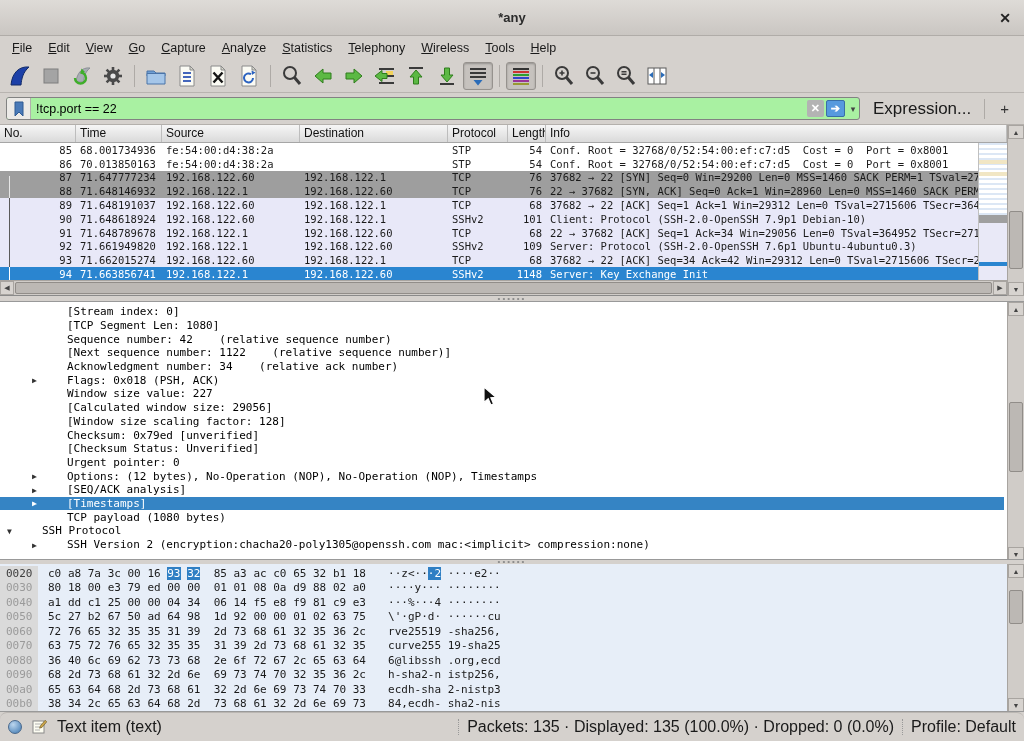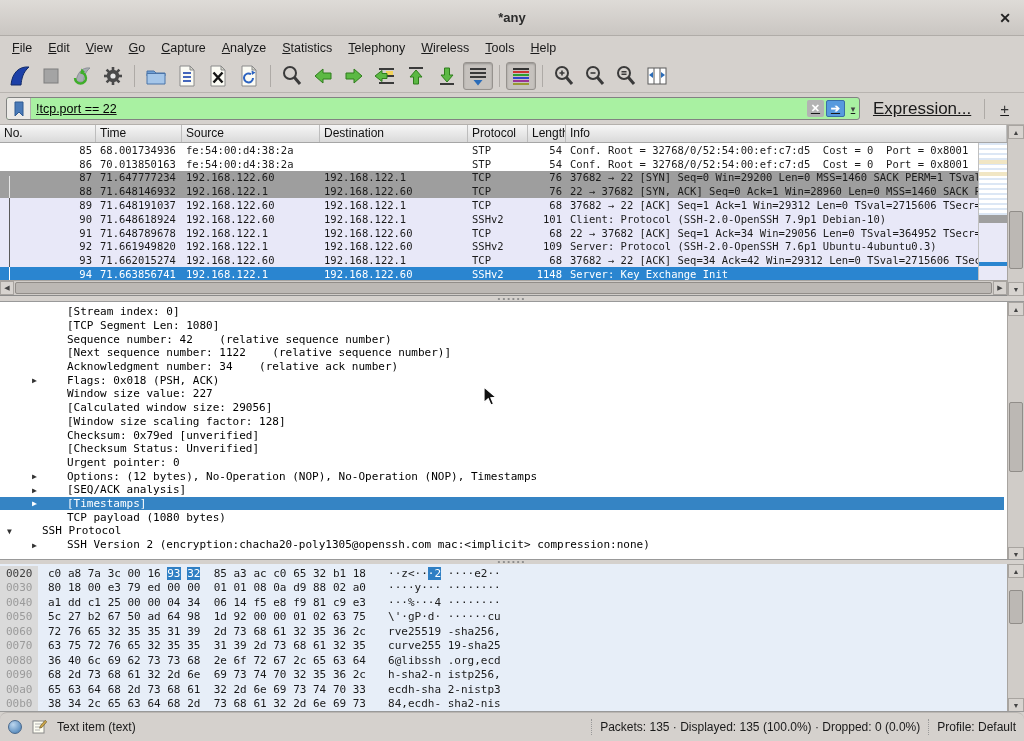--- a/index.html
+++ b/index.html
@@ -21,21 +21,21 @@
   
   .toolbar { height:33px; border-bottom:1px solid #b8b4b0; display:flex; align-items:center;
     padding-left:5px; gap:1px; }
   .tbtn { width:30px; height:28px; display:flex; align-items:center; justify-content:center;
     border:1px solid transparent; border-radius:3px; flex-shrink:0; }
   .tbtn.pressed { background:#c6c2be; border:1px solid #96928e; box-shadow:inset 0 1px 2px rgba(0,0,0,.25); }
   .tsep { width:1px; height:22px; background:#aeaaa6; margin:0 5px; flex-shrink:0; }
   .tbtn svg { display:block; }
   
   .filterbar { height:32px; display:flex; align-items:center; padding:0 6px; gap:6px;
-    border-bottom:1px solid #b4b0ac;text-decoration:underline; }
+    border-bottom:1px solid #b4b0ac; }
   .filter-field { flex:1; height:23px; display:flex; align-items:stretch;
     border:1px solid #828282; border-radius:3px; background:#a9f1a2; overflow:hidden; }
   .bookmark-btn { width:24px; background:#eceae7; border-right:1px solid #b2b0ad;
     display:flex; align-items:center; justify-content:center; }
   .filter-input { flex:1; border:none; background:transparent; outline:none;
     font-family:"Liberation Sans",sans-serif; font-size:12.5px; padding:0 5px; color:#000; }
   .clear-btn { width:17px; height:17px; align-self:center; margin-right:2px; border-radius:2px;
     background:#b3b3b3; color:#fff; font-size:11px; font-weight:bold; display:flex;
     align-items:center; justify-content:center; }
   .apply-btn { width:19px; height:17px; align-self:center; margin-right:2px; border-radius:2px;
@@ -43,21 +43,21 @@
     justify-content:center; font-size:11px; font-weight:bold; }
   .caret-btn { width:12px; align-self:center; font-size:9px; color:#444; text-align:center; }
   .expression-btn { font-size:17px; padding:3px 7px; white-space:nowrap; }
   .fsep { width:1px; height:20px; background:#aeaaa6; }
   .add-btn { font-size:15px; padding:0 9px; color:#333; }
   
   .plist { position:relative; height:171px; border-bottom:1px solid #8a8a8a; background:#fff; }
   .phead { position:absolute; top:0; left:0; width:1007px; height:18px; display:flex;
     background:linear-gradient(#f6f6f6,#dadada); border-bottom:1px solid #a6a6a6; font-size:12px; color:#111; }
   .phead .col { border-right:1px solid #bdbdbd; padding:1px 4px; overflow:hidden; white-space:nowrap; flex-shrink:0; }
-  .c-no { width:96px; } .c-time { width:86px; } .c-src { width:138px; } .c-dst { width:148px; }
+  .c-no { width:76px; } .c-time { width:86px; } .c-src { width:138px; } .c-dst { width:148px; }
   .c-proto { width:60px; } .c-len { width:38px; } .c-info { flex:1 1 auto; }
   .plist-body { position:absolute; top:18px; left:0; width:978px; height:138px; overflow:hidden; background:#fff; }
   .prow { display:flex; height:13.8px; align-items:center; position:relative;
     font-family:"DejaVu Sans Mono",monospace; font-size:10.5px; white-space:pre; }
   .prow span { padding:0 4px; overflow:hidden; flex-shrink:0; }
   .prow .c-no { text-align:right; } .prow .c-len { text-align:right; }
   .prow .c-info { flex:1 1 auto; }
   .prow.gray { background:#9e9e9e; }
   .prow.lav { background:#e8e8f8; }
   .prow.sel { background:#2a85d0; color:#fff; }
@@ -102,21 +102,21 @@
   .hexrow { height:14.5px; display:flex; align-items:center; white-space:pre;
     font-family:"DejaVu Sans Mono",monospace; font-size:11px; color:#1a1a1a; }
   .hexrow .off { width:38px; flex-shrink:0; background:#dadada; color:#9a9a9a; padding:0 3px 0 6px;
     height:100%; display:flex; align-items:center; }
   .hexrow.first .off { color:#3c3c3c; }
   .hexrow .hx { margin-left:10px; }
   .hexrow .asc { margin-left:22px; }
   .hl { background:#2f7fc4; color:#fff; }
   
   .statusbar { height:28px; display:flex; align-items:center; padding:0 8px; gap:8px;
-    font-size:12px; border-top:1px solid #bab6b2;border-radius:7px; }
+    font-size:16px; border-top:1px solid #bab6b2;border-radius:7px; }
   .expert-dot { width:14px; height:14px; border-radius:50%; flex-shrink:0;
     background:radial-gradient(circle at 35% 30%, #bcd6ee, #5d8fc0 75%); border:1px solid #48688c; }
   .sb-left { flex:1; display:flex; align-items:center; gap:10px; }
   .sb-sep { width:1px; height:16px; border-left:1px dotted #999; }
   .sb-text { white-space:nowrap; }
   
   .cursor { position:absolute; left:483px; top:386px; pointer-events:none; z-index:99; }
 </style>
 </head>
 <body>

